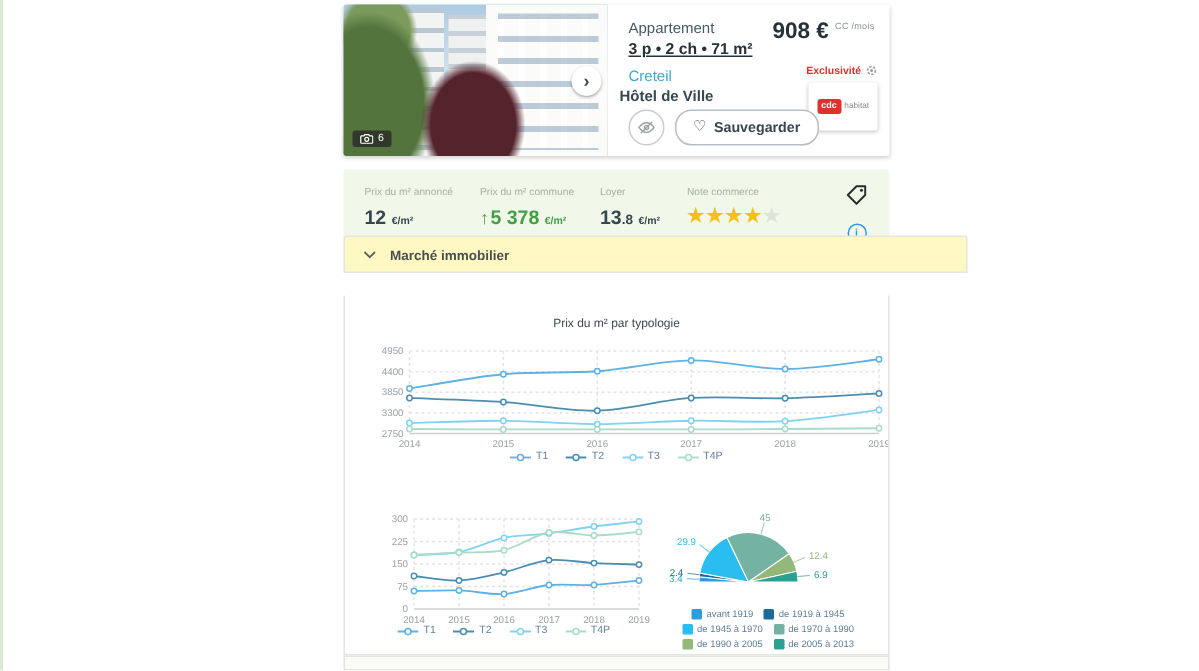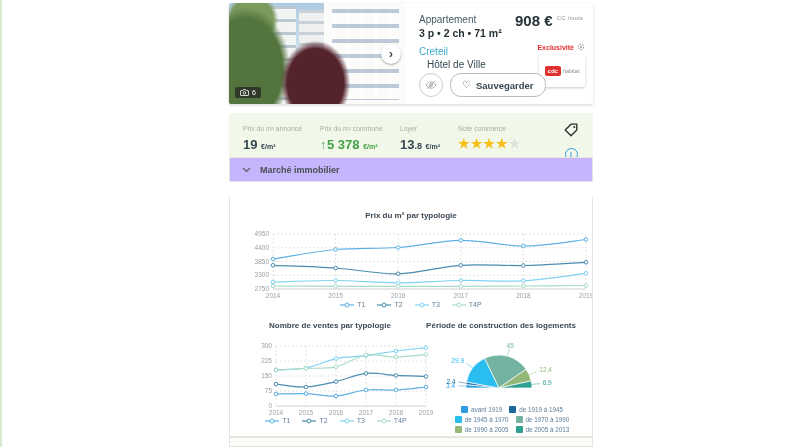--- a/index.html
+++ b/index.html
@@ -28,23 +28,23 @@
            background:radial-gradient(ellipse at 50% 45%,#7b9a5c 0 50%,rgba(123,154,92,0) 62%);}
   .t-red{left:27%;bottom:-18%;width:44%;height:85%;
            background:radial-gradient(ellipse at 50% 55%,#55232c 0 52%,rgba(85,35,44,0) 64%);}
   .photo-badge{position:absolute;left:6px;bottom:6px;background:rgba(33,33,33,.72);color:#fff;
            font-size:7px;padding:2px 5px;border-radius:2px;display:flex;align-items:center;gap:3px;}
   .photo-next{position:absolute;right:4px;top:41px;width:20px;height:20px;border-radius:50%;
            background:#fff;box-shadow:0 1px 2px rgba(0,0,0,.35);display:flex;align-items:center;
            justify-content:center;font-size:12px;font-weight:bold;color:#37474f;cursor:pointer;line-height:1;}
   .info{position:absolute;left:176px;top:0;right:0;bottom:0;}
   .ptype{position:absolute;left:14px;top:11px;font-size:10px;color:#455a64;}
-  .specs{position:absolute;left:14px;top:24px;font-size:10.5px;font-weight:bold;color:#263238;}
+  .specs{position:absolute;left:14px;top:24px;font-size:10.5px;font-weight:bold;color:#263238;text-decoration:underline;}
   .city{position:absolute;left:14px;top:43px;font-size:10px;color:#3aabcf;cursor:pointer;}
-  .district{position:absolute;left:22px;top:56px;font-size:10px;color:#37474f;}
+  .district{position:absolute;left:8px;top:56px;font-size:10px;color:#37474f;font-weight:bold;}
   .price{position:absolute;right:10px;top:9px;font-size:15px;font-weight:bold;color:#263238;}
   .price sup{font-size:6px;color:#8a9299;font-weight:normal;letter-spacing:.2px;}
   .exclu{position:absolute;right:8px;top:40px;width:52px;text-align:right;font-size:7px;
          font-weight:bold;color:#e0312f;display:flex;align-items:center;justify-content:flex-end;gap:3px;}
   .agency-box{position:absolute;right:8px;top:52px;width:46px;height:32px;background:#fff;
          box-shadow:0 1px 3px rgba(0,0,0,.22);border-radius:2px;display:flex;align-items:center;justify-content:center;gap:2px;}
   .agency-mark{background:#e0312f;color:#fff;font-size:6px;font-weight:bold;padding:2px 3px;border-radius:2px;}
   .agency-name{font-size:5.5px;color:#8a8a8a;}
   .actions{position:absolute;left:14px;bottom:7px;display:flex;gap:7px;align-items:center;}
   .btn-hide{width:22px;height:22px;border-radius:50%;border:1px solid #c9cdd1;background:#fff;
@@ -63,27 +63,27 @@
   .stat.green .val,.stat.green .unit,.stat.green .arrow{color:#43a047;}
   .arrow{font-size:12px;font-weight:bold;margin-right:1px;}
   .s1{left:14px;} .s2{left:91px;} .s3{left:171px;} .s4{left:229px;}
   .stars{letter-spacing:1px;font-size:11px;line-height:13px;}
   .star-on{color:#f6c01a;} .star-off{color:#dfe3dc;}
   .stats-icons{position:absolute;right:12px;top:9px;width:20px;text-align:center;}
   .info-icon{display:inline-block;width:11px;height:11px;border:1.3px solid #2d9cdb;border-radius:50%;
          color:#2d9cdb;font-size:7px;font-weight:bold;line-height:11px;text-align:center;margin-top:6px;cursor:pointer;}
 
   
-  .market-header{position:absolute;left:229px;top:157px;width:364px;height:25px;background:#c4b5fd;
+  .market-header{position:absolute;left:229px;top:157px;width:416px;height:25px;background:#fef9c3;
          border:1px solid #e5e5e0;border-radius:2px 2px 0 0;box-sizing:border-box;display:flex;
          align-items:center;gap:9px;padding-left:12px;cursor:pointer;}
   .market-header .mh-label{font-size:9px;font-weight:bold;color:#4a4f52;}
   .market-panel{position:absolute;left:229px;top:197px;width:364px;height:240px;background:#fff;
          border:1px solid #e5e5e0;border-top:none;box-sizing:border-box;}
-  .chart-title{position:absolute;font-size:8px;font-weight:bold;color:#3d4852;text-align:center;}
+  .chart-title{position:absolute;font-size:8px;font-weight:normal;color:#3d4852;text-align:center;}
   #c1-title{left:0;top:14px;width:362px;}
   #c2-title{left:0;top:124px;width:200px;}
   #pie-title{left:186px;top:124px;width:170px;}
   #c1{position:absolute;left:0;top:28px;}
   #c2{position:absolute;left:0;top:138px;}
   #pie{position:absolute;left:212px;top:139px;}
   .chart-legend{position:absolute;display:flex;justify-content:center;gap:12px;font-size:7px;color:#64809c;}
   #c1-legend{left:0;top:104px;width:362px;}
   #c2-legend{left:0;top:220px;width:212px;}
   .chart-legend .li{display:flex;align-items:center;gap:3px;}
@@ -146,21 +146,21 @@
         <span class="heart">♡</span>
         <span>Sauvegarder</span>
       </div>
     </div>
   </div>
 </div>
 
 <div class="stats">
   <div class="stat s1">
     <div class="lbl">Prix du m² annoncé</div>
-    <div class="val"><span>19</span> <span class="unit">€/m²</span></div>
+    <div class="val"><span>12</span> <span class="unit">€/m²</span></div>
   </div>
   <div class="stat s2 green">
     <div class="lbl">Prix du m² commune</div>
     <div class="val"><span class="arrow">↑</span><span>5 378</span> <span class="unit">€/m²</span></div>
   </div>
   <div class="stat s3">
     <div class="lbl">Loyer</div>
     <div class="val"><span>13</span><span class="dec">.8</span> <span class="unit">€/m²</span></div>
   </div>
   <div class="stat s4">
@@ -261,21 +261,20 @@
       </span>
       <span class="li">
         <svg width="14" height="6">
           <line x1="0" y1="3" x2="14" y2="3" stroke="#a8dbc8" stroke-width="1.2"></line>
           <circle cx="7" cy="3" r="2" fill="#fff" stroke="#a8dbc8" stroke-width="1"></circle>
         </svg>
         <span>T4P</span>
       </span>
     </div>
 
-  <div class="chart-title" id="c2-title">Nombre de ventes par typologie</div>
   <svg id="c2" width="212" height="82">
       <line x1="46" y1="11" x2="46" y2="71" stroke="#e4e4e4" stroke-width="1" stroke-dasharray="2,2"></line>
       <line x1="76" y1="11" x2="76" y2="71" stroke="#e4e4e4" stroke-width="1" stroke-dasharray="2,2"></line>
       <line x1="106" y1="11" x2="106" y2="71" stroke="#e4e4e4" stroke-width="1" stroke-dasharray="2,2"></line>
       <line x1="136" y1="11" x2="136" y2="71" stroke="#e4e4e4" stroke-width="1" stroke-dasharray="2,2"></line>
       <line x1="166" y1="11" x2="166" y2="71" stroke="#e4e4e4" stroke-width="1" stroke-dasharray="2,2"></line>
       <line x1="196" y1="11" x2="196" y2="71" stroke="#e4e4e4" stroke-width="1" stroke-dasharray="2,2"></line>
       <line x1="46" y1="71.0" x2="196" y2="71.0" stroke="#cfcfcf" stroke-width="1"></line>
       <text x="42" y="71.0" dy="2" text-anchor="end" font-size="6.5" fill="#9aa0a6">0</text>
       <line x1="46" y1="56.0" x2="196" y2="56.0" stroke="#e4e4e4" stroke-width="1" stroke-dasharray="2,2"></line>
@@ -345,21 +344,20 @@
       </span>
       <span class="li">
         <svg width="14" height="6">
           <line x1="0" y1="3" x2="14" y2="3" stroke="#a8dbc8" stroke-width="1.2"></line>
           <circle cx="7" cy="3" r="2" fill="#fff" stroke="#a8dbc8" stroke-width="1"></circle>
         </svg>
         <span>T4P</span>
       </span>
     </div>
 
-  <div class="chart-title" id="pie-title">Période de construction des logements</div>
   <svg id="pie" width="152" height="62">
       <path d="M57,52 L24.0,52.0 A33,33 0 0 1 24.2,48.5 Z" fill="#2d9de0" stroke="#fff" stroke-width="0.7"></path>
       <line x1="24.0" y1="50.2" x2="16.1" y2="49.8" stroke="#2d9de0" stroke-width="0.7" opacity="0.7"></line>
       <text x="13.1" y="49.7" dy="2" text-anchor="end" font-size="6.5" fill="#2d9de0">3.4</text>
       <path d="M57,52 L24.2,48.5 A33,33 0 0 1 24.5,46.0 Z" fill="#1b6a99" stroke="#fff" stroke-width="0.7"></path>
       <line x1="24.3" y1="47.2" x2="16.4" y2="46.1" stroke="#1b6a99" stroke-width="0.7" opacity="0.7"></line>
       <text x="13.5" y="45.7" dy="2" text-anchor="end" font-size="6.5" fill="#1b6a99">2.4</text>
       <path d="M57,52 L24.5,46.0 A33,33 0 0 1 42.7,22.3 Z" fill="#29bdf0" stroke="#fff" stroke-width="0.7"></path>
       <line x1="30.8" y1="32.0" x2="24.4" y2="27.1" stroke="#29bdf0" stroke-width="0.7" opacity="0.7"></line>
       <text x="22.0" y="25.3" dy="2" text-anchor="end" font-size="6.5" fill="#29bdf0">29.9</text>

